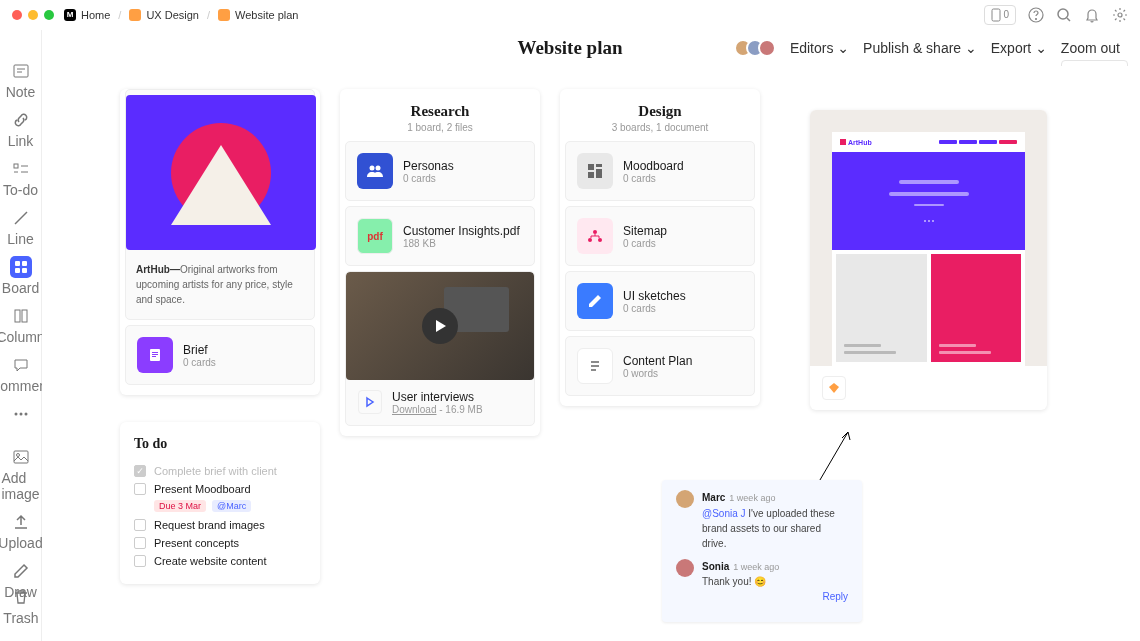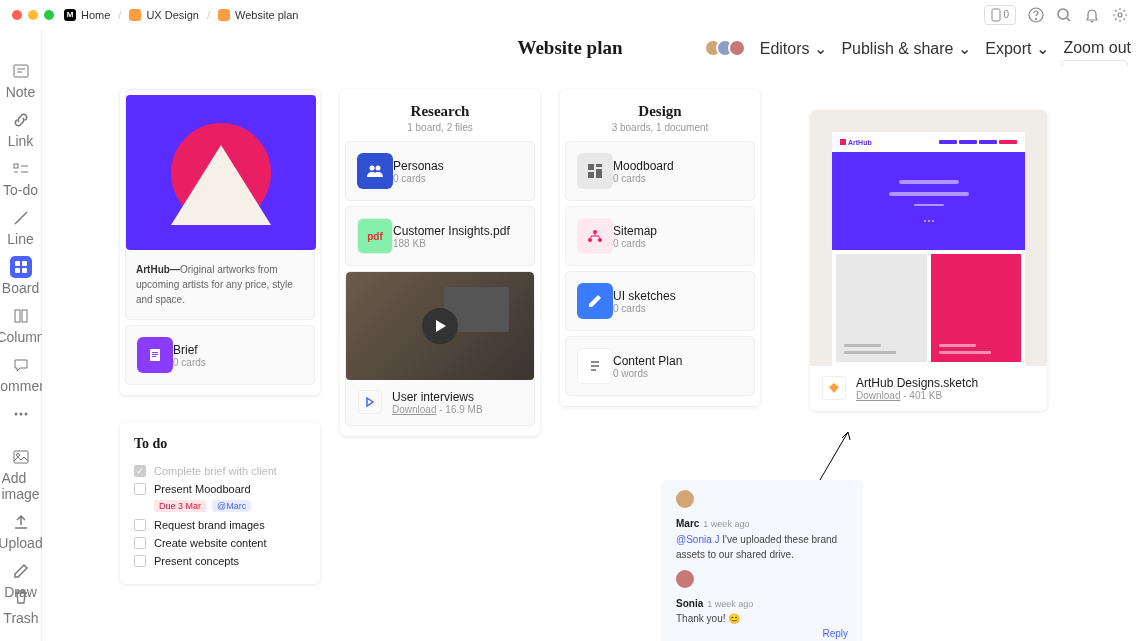--- a/index.html
+++ b/index.html
@@ -11,21 +11,21 @@
 .red{background:#ff5f57}.yellow{background:#febc2e}.green{background:#28c840}
 .crumbs { display: flex; align-items: center; gap: 8px; margin-left: 10px; font-size: 11px; }
 .crumb { display: flex; align-items: center; gap: 5px; color: #333; }
 .crumb-ic { width: 12px; height: 12px; border-radius: 3px; display:flex;align-items:center;justify-content:center;font-size:8px;color:#fff;font-weight:bold;}
 .crumb-sep { color: #ccc; }
 .top-right { position: absolute; right: 12px; display: flex; align-items: center; gap: 12px; }
 .icn { width: 16px; height: 16px; display:flex; align-items:center; justify-content:center; color:#888;}
 
 .header { height: 36px; display: flex; align-items: center; position: relative; }
 .title { position: absolute; left: 50%; transform: translateX(-50%); font-family: Georgia, serif; font-size: 19px; font-weight: 600; }
-.hdr-right { position: absolute; right: 9px; display: flex; align-items: center; gap: 14px; font-size: 16px; color: #333;}
+.hdr-right { position: absolute; right: 20px; display: flex; align-items: center; gap: 14px; font-size: 14px; color: #333;}
 .avatars { display: flex; }
 .av { width: 18px; height: 18px; border-radius: 50%; border: 2px solid #fff; margin-left: -6px; }
 .unsorted { position: absolute; right: 12px; top: 60px; background: #fff; border: 1px solid #e5e5e5; border-radius: 4px; padding: 4px 8px; font-size: 10px; color: #888; }
 
 .sidebar { position: absolute; left: 0; top: 30px; bottom: 0; width: 42px; border-right: 1px solid #eee; display: flex; flex-direction: column; align-items: center; padding-top: 26px; gap: 2px; background: #fff;}
 .tool { display: flex; flex-direction: column; align-items: center; gap: 2px; padding: 4px 0 3px; width: 36px; cursor: pointer; color: #777;}
 .tool svg { width: 18px; height: 18px; }
 .tool-lbl { font-size: 14px; }
 .tool.active .ticon { background: #4a63ff; color: #fff; border-radius: 5px;}
 .ticon{width:22px;height:22px;display:flex;align-items:center;justify-content:center;}
@@ -33,21 +33,21 @@
 
 .canvas { position: absolute; left: 42px; right: 0; top: 66px; bottom: 0; background: #fff; }
 
 .board { position: absolute; background: #fff; border-radius: 6px; box-shadow: 0 1px 4px rgba(0,0,0,0.1); }
 .b-head { text-align: center; padding: 14px 10px 8px; }
 .b-title { font-family: Georgia, serif; font-size: 15px; font-weight: 600; }
 .b-sub { font-size: 10px; color: #999; margin-top: 2px; }
 .b-body { padding: 0 5px 5px; }
 
 .card { background: #fafafa; border: 1px solid #eee; border-radius: 5px; margin-bottom: 5px; }
-.card-inner { display: flex; align-items: center; gap: 0; padding: 11px; }
+.card-inner { display: flex; align-items: center; gap: 10px; padding: 11px; }
 .card-ic { width: 36px; height: 36px; border-radius: 6px; display: flex; align-items: center; justify-content: center; flex-shrink:0; color: #fff;}
 .card-txt { display: flex; flex-direction: column; }
 .card-t { font-size: 12px; font-weight: 500; }
 .card-s { font-size: 10px; color: #999; }
 .card-s .dl{text-decoration:underline;}
 
 .about-img { width: 190px; height: 155px; background: #5b2cff; border-radius: 4px; margin:5px auto 8px; display:flex;align-items:center;justify-content:center;position:relative;overflow:hidden;}
 .pinkcirc{width:100px;height:100px;background:#e91e63;border-radius:50%;}
 .tri{position:absolute;bottom:25px;width:0;height:0;border-left:50px solid transparent;border-right:50px solid transparent;border-bottom:80px solid #f5f0e8;}
 .about-desc { font-size: 10px; color: #666; padding: 4px 10px 12px; line-height:1.5;}
@@ -82,21 +82,21 @@
 .dp-dot:last-child{background:#e91e63;}
 .dp-hero{background:#5b2cff;height:98px;display:flex;flex-direction:column;align-items:center;justify-content:center;gap:8px;}
 .dp-line{background:rgba(255,255,255,0.5);height:4px;border-radius:2px;}
 .dp-grid{display:flex;gap:4px;padding:4px;flex:1;}
 .dp-cell{flex:1;background:#e8e8e8;display:flex;flex-direction:column;justify-content:flex-end;padding:8px;gap:4px;}
 .dp-cell.pink{background:#e91e63;}
 .dp-cl{height:3px;background:rgba(0,0,0,0.2);border-radius:1px;}
 .dp-cell.pink .dp-cl{background:rgba(255,255,255,0.5);}
 
 .comment-box { position: absolute; background: #f5f8ff; border-radius: 4px; padding: 10px 14px; box-shadow: 0 1px 3px rgba(0,0,0,0.08);}
-.cmt { display: flex; gap: 8px; margin-bottom: 8px; flex-direction: column; }
+.cmt { display: flex; gap: 8px; margin-bottom: 8px; }
 .cmt-av { width: 18px; height: 18px; border-radius: 50%; flex-shrink:0;}
 .cmt-body { font-size: 10px; line-height: 1.5; flex:1;}
 .cmt-name { font-weight: 600; font-size:10px;}
 .cmt-time { color: #999; font-size:9px; margin-left:4px;}
 .cmt-txt{color:#444;}
 .cmt-mention{color:#4a63ff;}
 .reply{color:#4a63ff;font-size:10px;cursor:pointer;text-align:right;}
 
 .arrow { position: absolute; width: 60px; height: 80px; pointer-events:none; }
 .device{display:flex;align-items:center;gap:2px;border:1px solid #ddd;border-radius:4px;padding:2px 6px;font-size:10px;color:#888;}
@@ -476,24 +476,20 @@
             </div>
           </div>
       </div>
     </div>
     <div class="attach">
       <div class="attach-ic">
           <svg width="12" height="12" viewBox="0 0 12 12">
             <path d="M6 1l5 4-5 6-5-6z" fill="#ff9f43"></path>
           </svg>
         </div>
-      <div class="card-txt">
-          <span class="card-t">ArtHub Designs.sketch</span>
-          <span class="card-s"><span class="dl">Download</span><span> - 401 KB</span></span>
-        </div>
     </div>
   </div>
 
   <div class="todo-box" style="left:78px;top:356px;width:200px;">
     <div class="todo-head">To do</div>
     <div class="todo-item done">
         <div class="cb done"></div>
         <span class="lbl">Complete brief with client</span>
       </div>
     <div class="todo-item">
@@ -503,25 +499,25 @@
     <div class="todo-tags">
         <span class="tag due">Due 3 Mar</span>
         <span class="tag men">@Marc</span>
       </div>
     <div class="todo-item">
         <div class="cb"></div>
         <span class="lbl">Request brand images</span>
       </div>
     <div class="todo-item">
         <div class="cb"></div>
-        <span class="lbl">Create website content</span>
+        <span class="lbl">Present concepts</span>
       </div>
     <div class="todo-item">
         <div class="cb"></div>
-        <span class="lbl">Present concepts</span>
+        <span class="lbl">Create website content</span>
       </div>
   </div>
 
   <svg class="arrow" style="left:758px;top:356px;" viewBox="0 0 60 80">
       <path d="M10 75 L48 10" stroke="#000" stroke-width="1" fill="none"></path>
       <path d="M48 10 L42 16 M48 10 L50 18" stroke="#000" stroke-width="1" fill="none"></path>
     </svg>
 
   <div class="comment-box" style="left:620px;top:414px;width:200px;">
     <div class="cmt">

